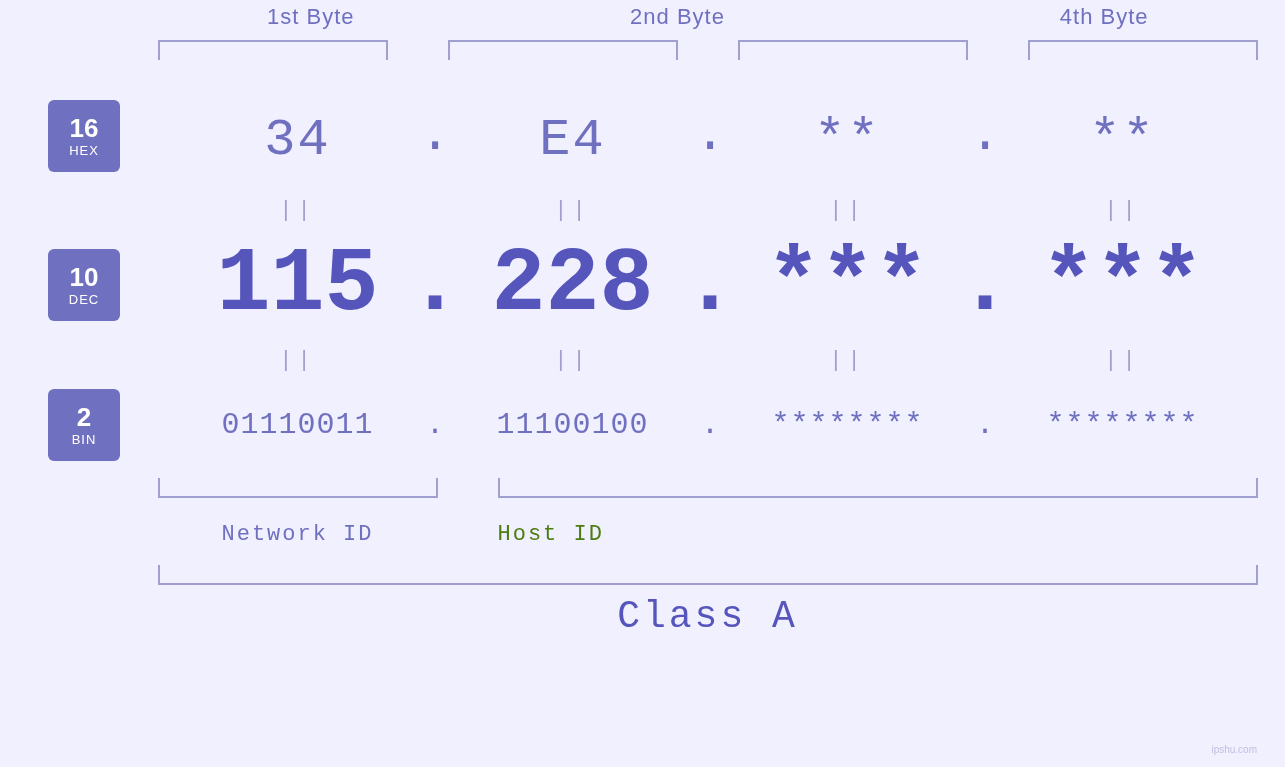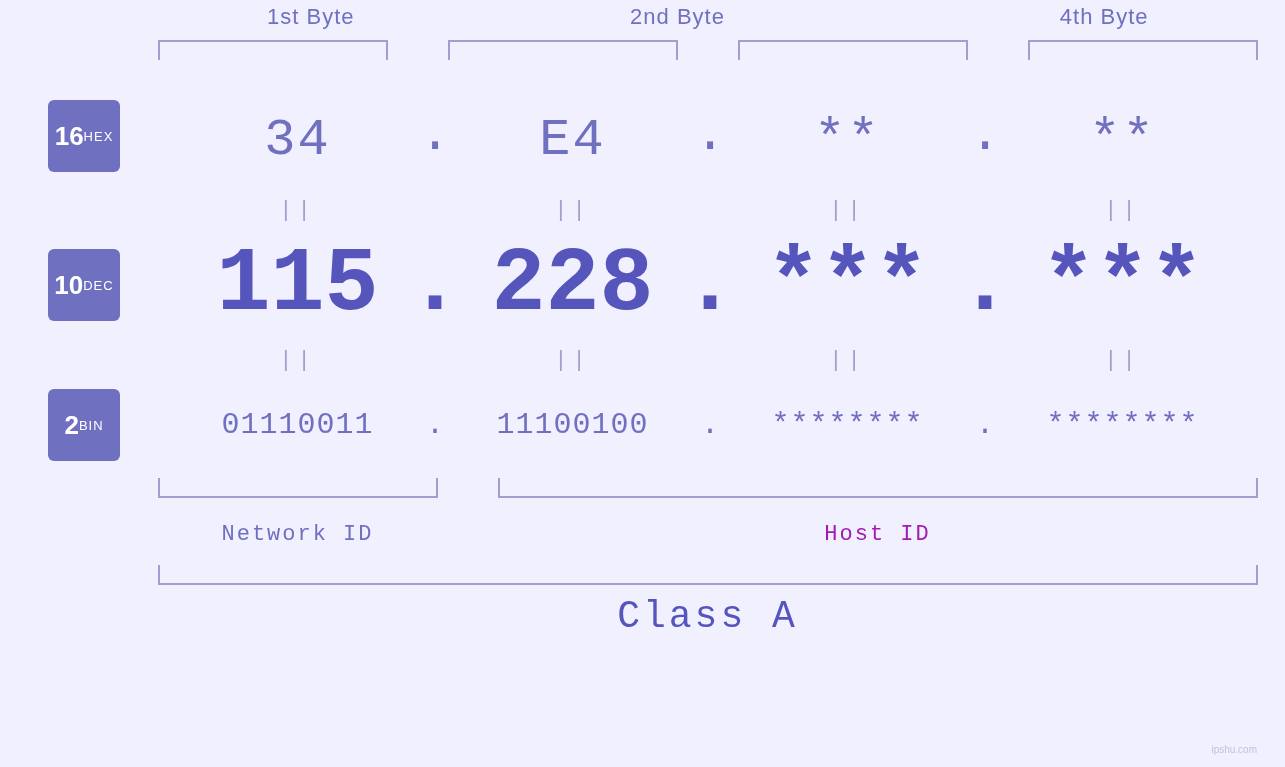--- a/index.html
+++ b/index.html
@@ -68,21 +68,21 @@
     
     .base-badge {
       position: absolute;
       left: 48px;
       background: #7070c0;
       color: white;
       border-radius: 6px;
       width: 72px;
       height: 72px;
       display: flex;
-      flex-direction: row;
+      flex-direction: column;
       align-items: center;
       justify-content: center;
       font-family: Arial, sans-serif;
     }
 
     .base-badge .base-num {
       font-size: 26px;
       font-weight: bold;
       line-height: 1.1;
     }
@@ -253,22 +253,22 @@
     .net-label {
       width: 280px;
       text-align: center;
       color: #7070c0;
       font-size: 22px;
       letter-spacing: 2px;
     }
 
     .host-label {
       flex: 1;
-      text-align: center;
-      color: #a21caf;
+      text-align: left;
+      color: #4d7c0f;
       font-size: 22px;
       letter-spacing: 2px;
       margin-left: 60px;
     }
 
     
     .outer-bracket-row {
       display: flex;
       width: 1100px;
       margin-left: 130px;

